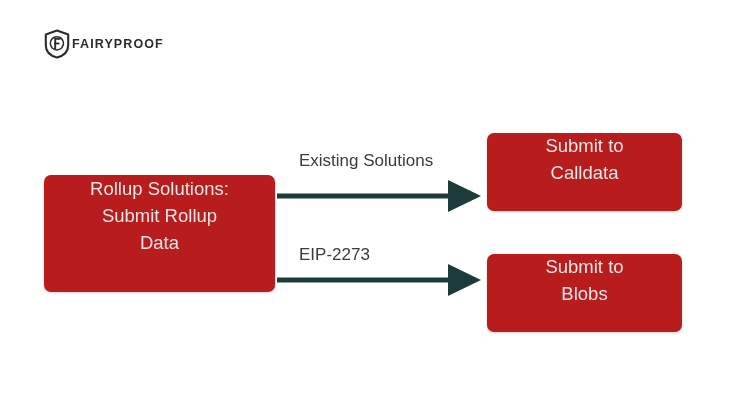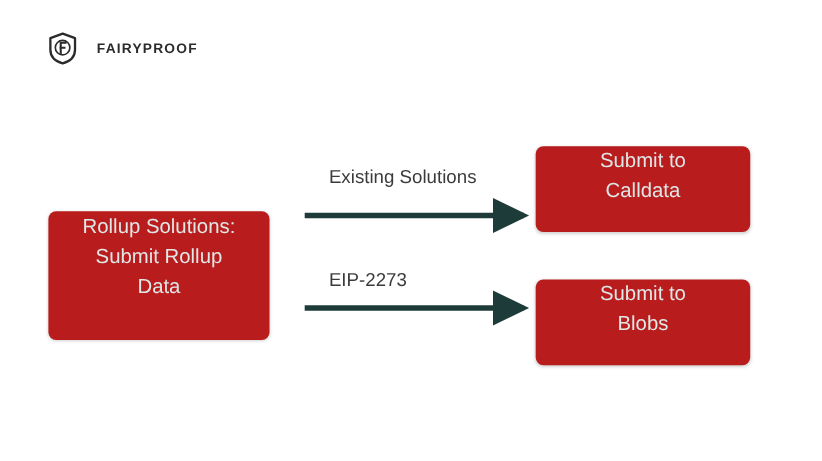--- a/index.html
+++ b/index.html
@@ -16,21 +16,21 @@
     -webkit-font-smoothing: antialiased;
   }
 
   
   .logo {
     position: absolute;
     left: 44px;
     top: 29px;
     display: flex;
     align-items: center;
-    gap: 18px;
+    gap: 2px;
   }
   .logo-mark {
     width: 26px;
     height: 30px;
     display: block;
   }
   .logo-text {
     font-family: "Liberation Sans", sans-serif;
     font-size: 12.5px;
     font-weight: bold;
@@ -64,22 +64,22 @@
     font-weight: 400;
     box-shadow: 0 1px 3px rgba(0,0,0,0.18);
   }
   .node-text {
     display: block;
     white-space: pre-line;
   }
 
   #node-rollup {
     left: 44px;
-    top: 192px;
-    width: 201px;
+    top: 175px;
+    width: 231px;
     height: 117px;
     font-size: 18.5px;
     line-height: 1.47;
   }
   #node-calldata {
     left: 487px;
     top: 133px;
     width: 195px;
     height: 78px;
     font-size: 18.5px;

